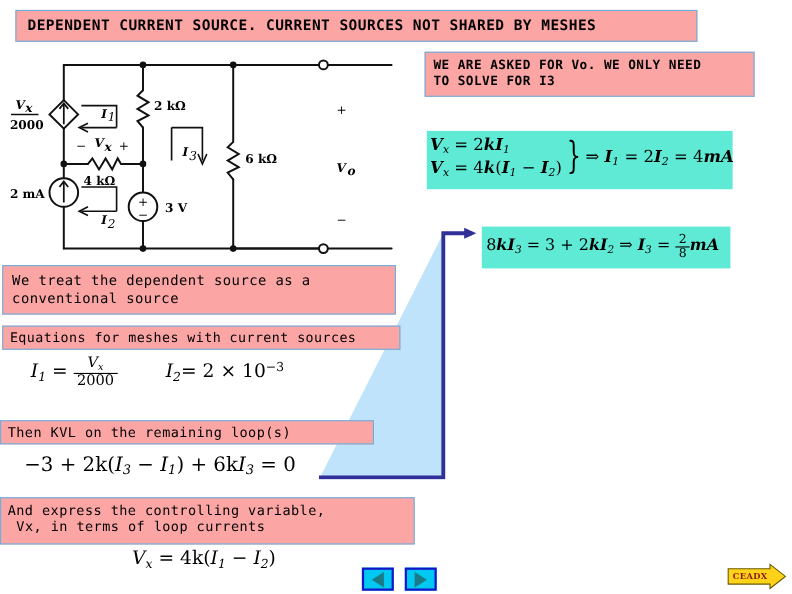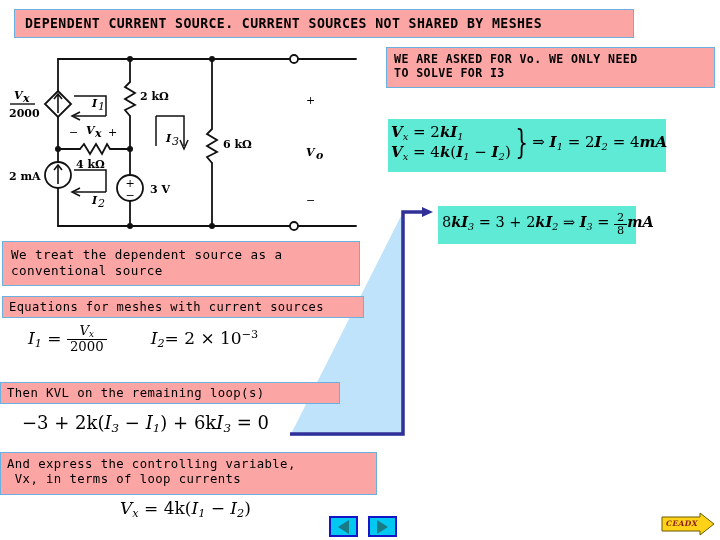--- a/index.html
+++ b/index.html
@@ -38,21 +38,21 @@
 
   #title-box {
     left: 14px; top: 9px;
     width: 620px; height: 29px;
     padding: 6px 8px 0 10px;
     font-size: 13.2px;
     font-weight: bold;
   }
   #asked-box {
     left: 386px; top: 47px;
-    width: 329px; height: 41px;
+    width: 300px; height: 41px;
     padding: 4px 6px 0 7px;
     font-size: 11.6px;
     font-weight: bold;
   }
   #replace-box {
     left: 418px; top: 94px;
     width: 197px; height: 21px;
     padding: 3px 0 0 0;
     text-align: center;
     font-size: 11.2px;
@@ -135,21 +135,21 @@
     box-sizing: border-box;
   }
   #eq-vx-pair .row { line-height: 1.32; }
   #eq-vx-pair .stack {
     display: inline-block;
     vertical-align: middle;
   }
 
   #eq-i3 {
     left: 438px; top: 206px;
-    width: 198px; height: 38px;
+    width: 226px; height: 38px;
     font-size: 14.5px;
     padding: 6px 0 0 4px;
     box-sizing: border-box;
   }
 
   #eq-vo {
     left: 468px; top: 255px;
     width: 146px; height: 34px;
     font-size: 14.5px;
     padding: 4px 0 0 4px;
@@ -206,21 +206,20 @@
   #logo .logotext {
     position: absolute;
     left: 3px; top: 7px;
     width: 38px;
     text-align: center;
     font-family: "DejaVu Serif", serif;
     font-size: 7.5px;
     font-weight: bold;
     color: #8a1a1a;
     letter-spacing: 0.4px;
-    font-style: italic;
   }
 
   
   #circuit {
     position: absolute;
     left: 6px; top: 44px;
     width: 360px; height: 196px;
   }
   .ctext {
     font-family: "DejaVu Serif", serif;

